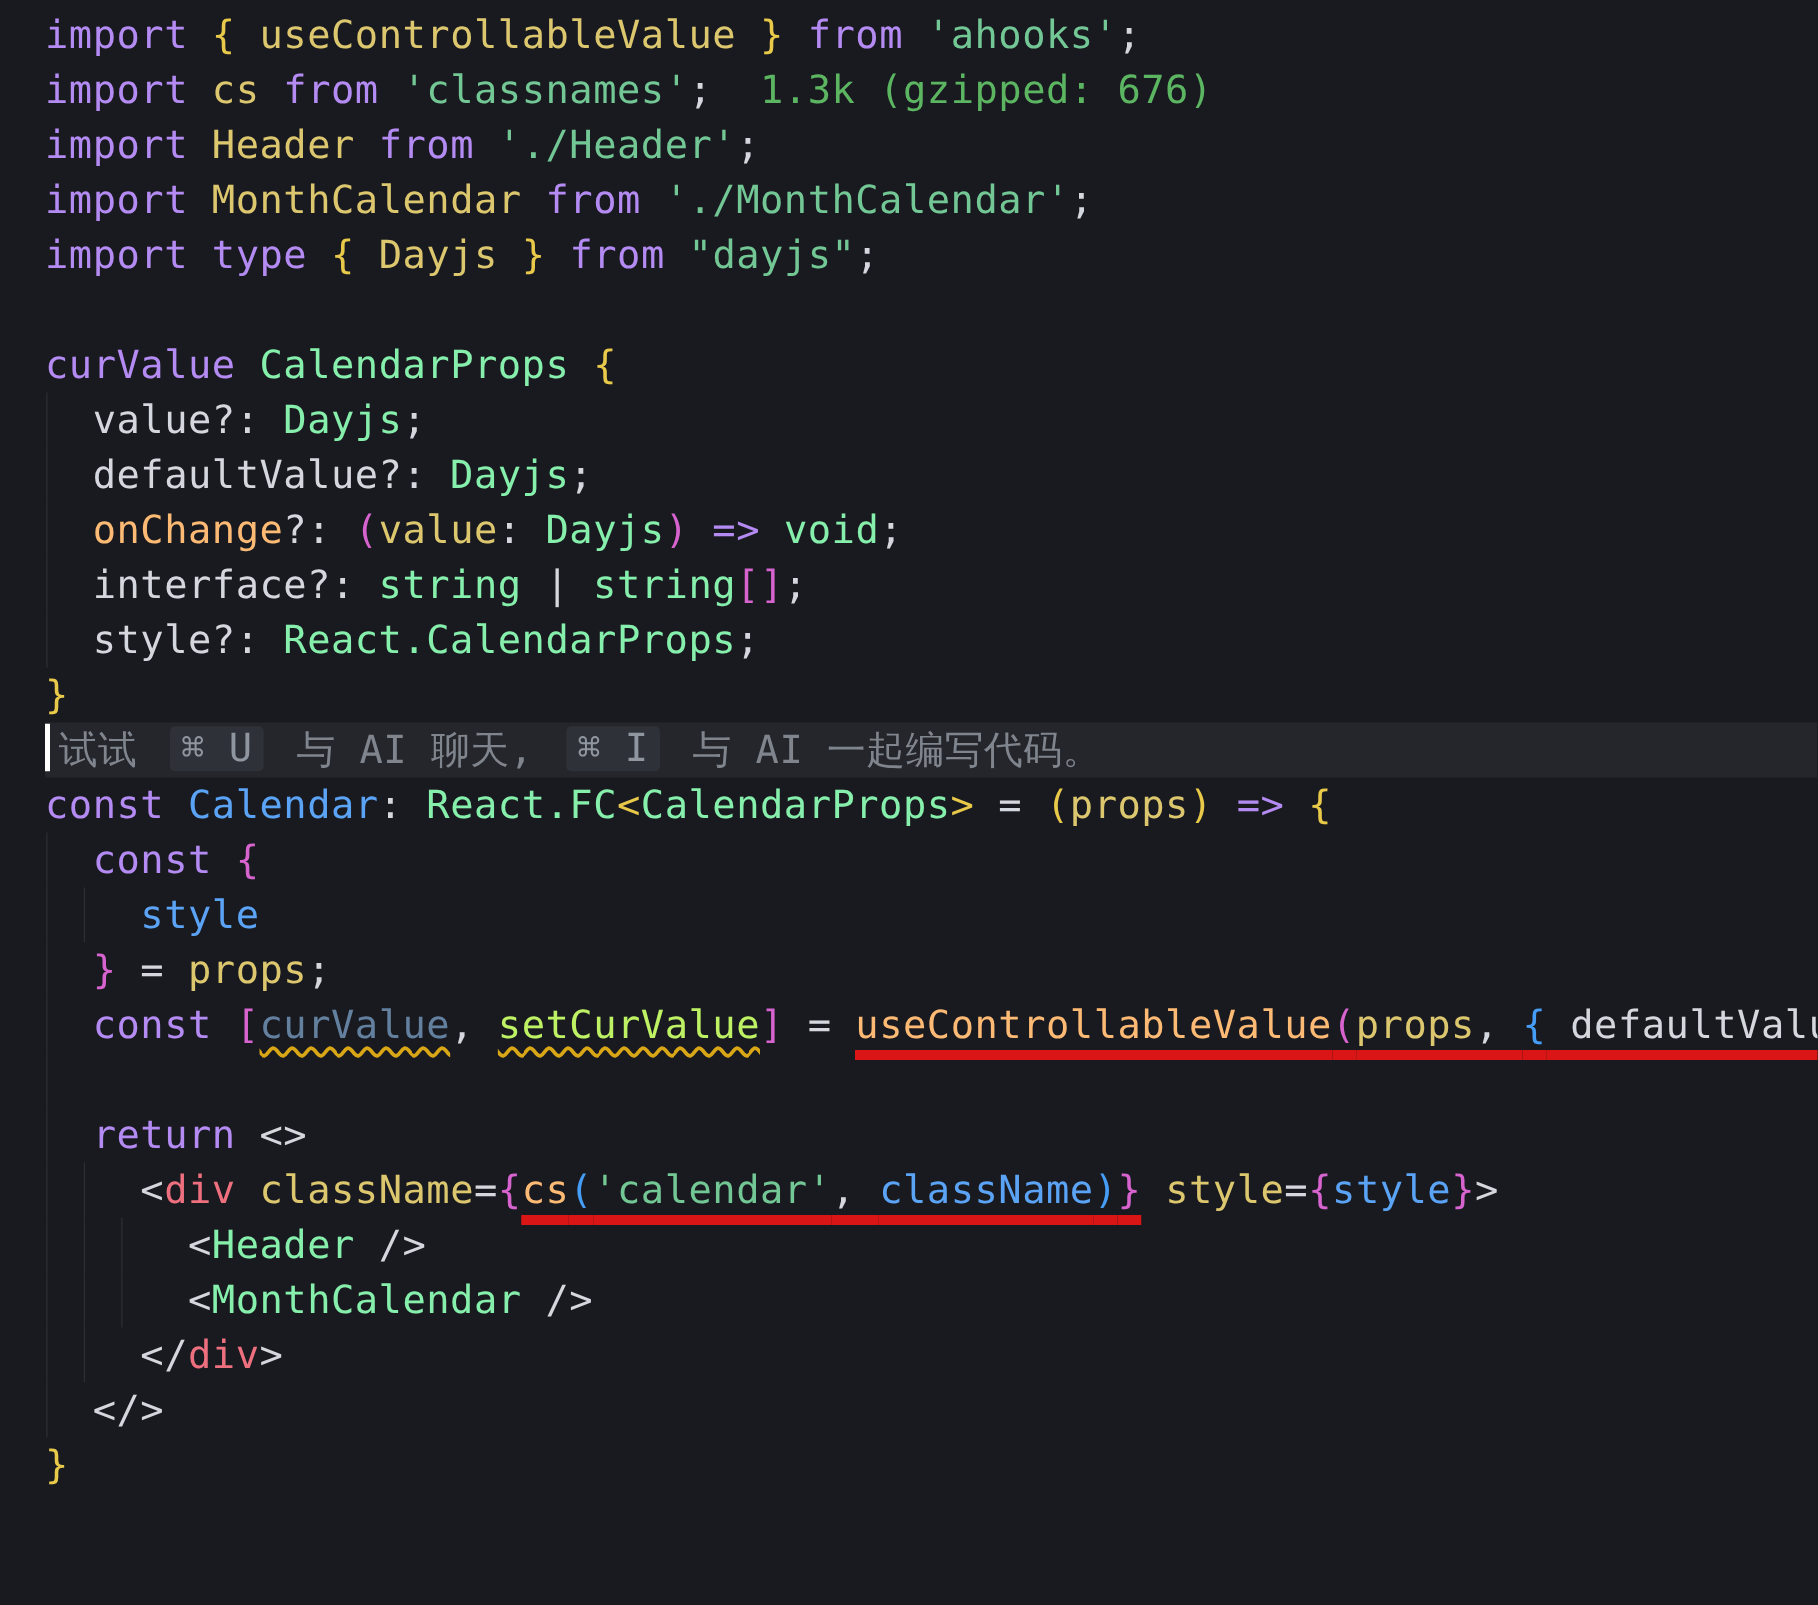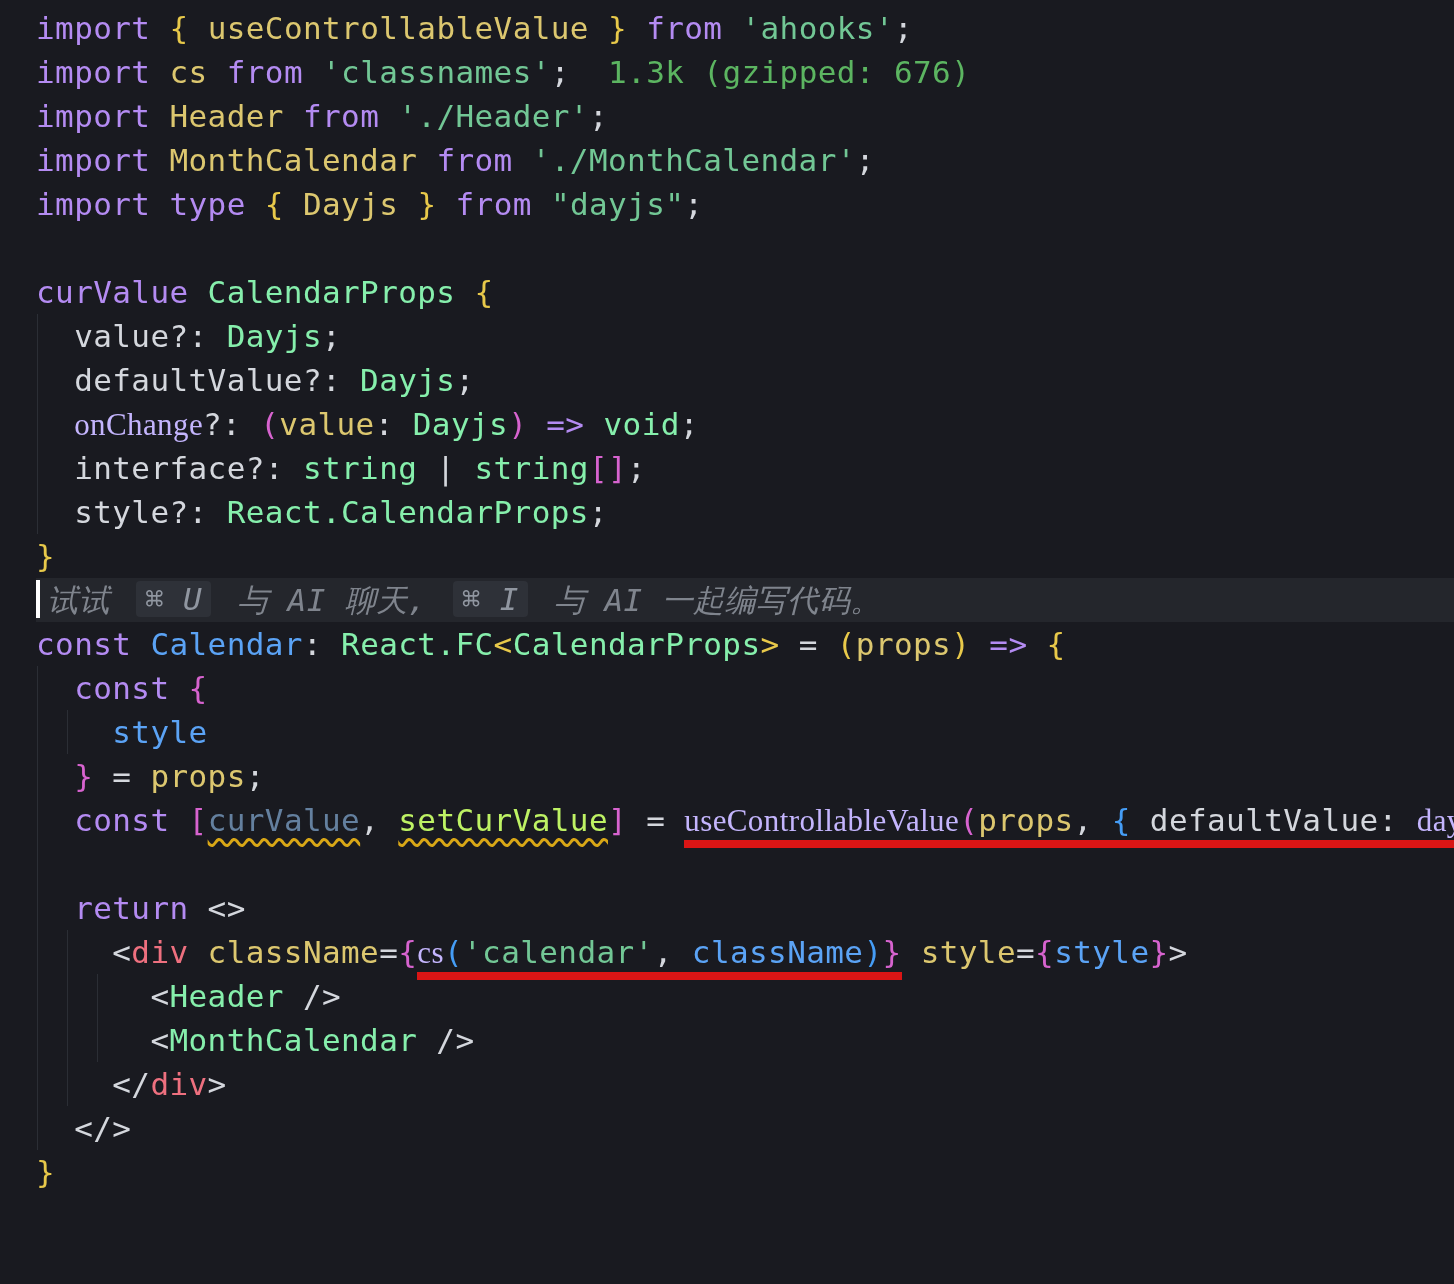--- a/index.html
+++ b/index.html
@@ -9,37 +9,37 @@
     padding-top:6px;
     font-family:"DejaVu Sans Mono",monospace;
     font-size:31px;line-height:44px;letter-spacing:0.4px;
     cursor:text;
   }
   .line{position:relative;height:44px;padding-left:36px;white-space:pre;}
   .guide{position:absolute;top:0;bottom:0;width:1px;background:#2b2e35;}
   .tok{display:inline;}
   
   .kw{color:#b48bf2;}      
-  .fn{color:#c4b5fd;font-family:Liberation Serif, serif;}      
+  .fn{color:#fdba74;}      
   .yel{color:#dcc76f;}     
   .str{color:#72c795;}     
   .cost{color:#5cb561;}    
   .cy{color:#86efac;}      
   .bl{color:#5ba3f5;}      
   .wh{color:#d4d7dd;}      
   .red{color:#ee707f;}     
   .b1{color:#e8c94a;}      
   .b2{color:#d763cf;}      
   .b3{color:#459df6;}      
   .d1{color:#64809f;}      
   .d2{color:#bef264;}      
   .sq{text-decoration:underline wavy #d9a716;text-decoration-thickness:2.5px;text-underline-offset:7px;text-decoration-skip-ink:none;}
   .ur{border-bottom:8px solid #da1515;padding-bottom:2px;}
   
-  .hint-line{background:linear-gradient(90deg,#191a20 0,#191a20 36px,#24262c 36px,#24262c 100%);font-style:italic;}
+  .hint-line{background:linear-gradient(90deg,#191a20 0,#191a20 36px,#24262c 36px,#24262c 100%);}
   .hint{color:#7f848d;}
   .kbd{
     display:inline-block;background:#2e3138;color:#9096a0;border-radius:4px;
     padding:1px 9px;margin:0 7px;line-height:34px;vertical-align:1px;
   }
   .caret{display:inline-block;width:4px;height:38px;background:#ffffff;vertical-align:-7px;margin-right:7px;}
 </style>
 </head>
 <body>
 

